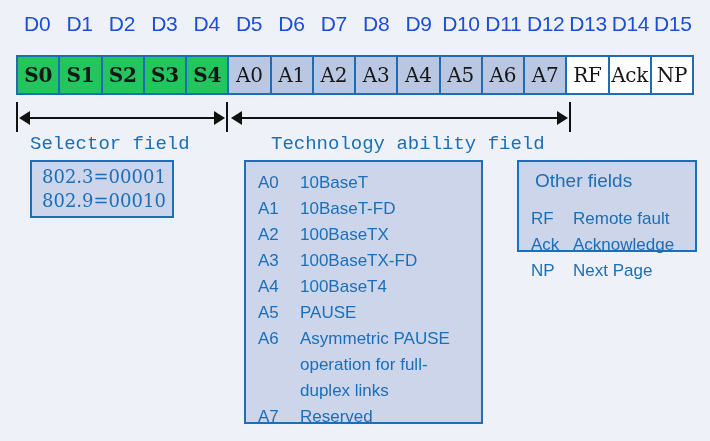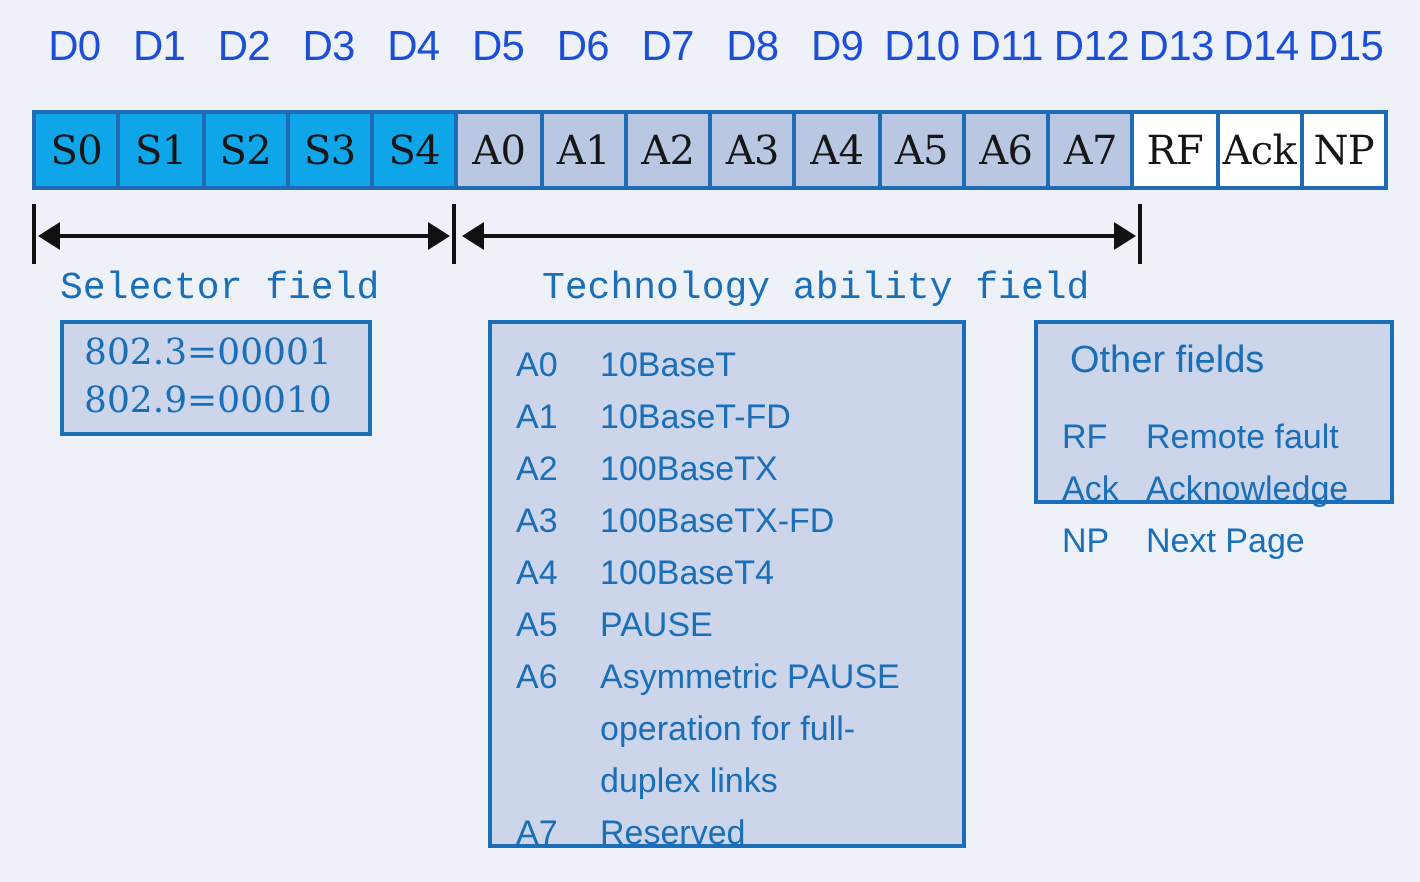--- a/index.html
+++ b/index.html
@@ -27,21 +27,21 @@
     flex:1 1 0;
     border:2px solid #1f6cb4;
     margin-left:-2px;
     box-sizing:border-box;
     display:flex;align-items:center;justify-content:center;
     font-family:"DejaVu Serif", serif;
     font-size:20px;color:#161616;
     letter-spacing:-0.3px;
   }
   .cell:first-child{margin-left:0;}
-  .cell.sel{background:#0ea5e9;}
+  .cell.sel{background:#22c55e;font-weight:bold;}
   .cell.abil{background:#b9c7e2;}
   .cell.other{background:#ffffff;}
 
   
   .dims{position:absolute;left:0;top:100px;width:710px;height:34px;}
   .tick{position:absolute;top:2px;width:2px;height:30px;background:#111;}
   .arrowline{position:absolute;top:17px;height:2px;background:#111;}
   .ahead{position:absolute;top:11px;width:0;height:0;
     border-top:7px solid transparent;border-bottom:7px solid transparent;}
   .ahead.left{border-right:11px solid #111;}
@@ -133,21 +133,21 @@
     <div class="ahead right" style="left:214px;"></div>
 
     <div class="ahead left" style="left:231px;"></div>
     <div class="arrowline" style="left:240px;width:317px;"></div>
     <div class="ahead right" style="left:557px;"></div>
   </div>
 
   <div class="caption" style="left:30px;top:133px;">Selector field</div>
   <div class="caption" style="left:244px;top:133px;margin-left:27px;">Technology ability field</div>
 
-  <div class="lbox" style="left:30px;top:160px;width:156px;height:58px;">
+  <div class="lbox" style="left:30px;top:160px;width:144px;height:58px;">
     <div class="mono-line" style="position:absolute;left:10px;top:4px;">802.3=00001</div>
     <div class="mono-line" style="position:absolute;left:10px;top:28px;">802.9=00010</div>
   </div>
 
   <div class="lbox" style="left:244px;top:160px;width:239px;height:264px;">
     <div class="legend-list" style="left:12px;top:8px;">
         <div class="lrow" style="line-height: 26px;">
           <div class="lkey">A0</div>
           <div class="lval">10BaseT</div>
         </div>

